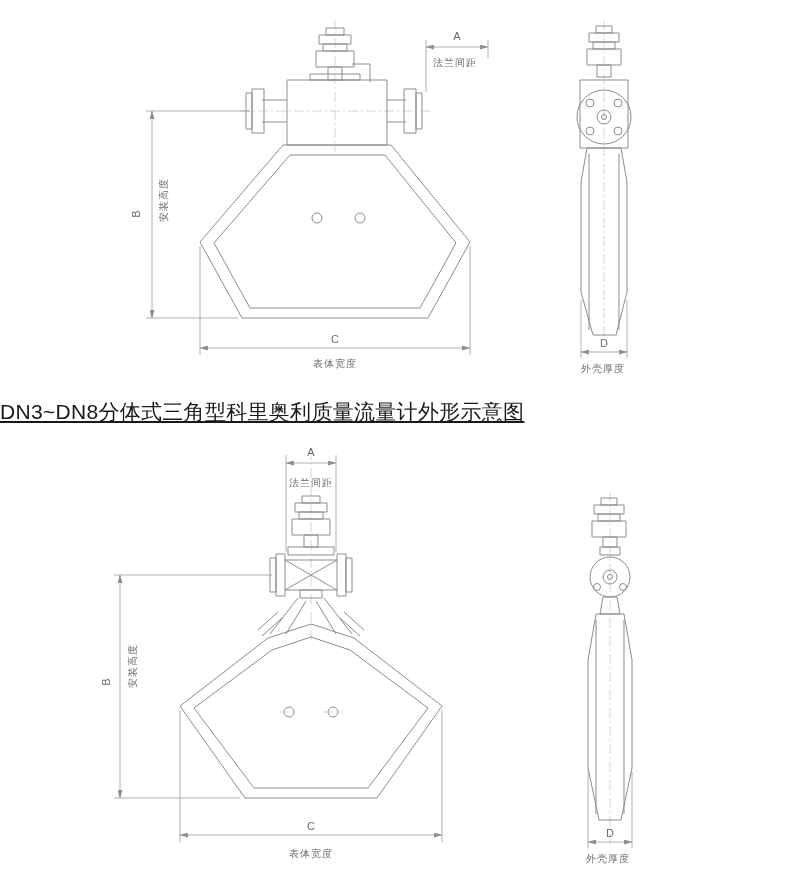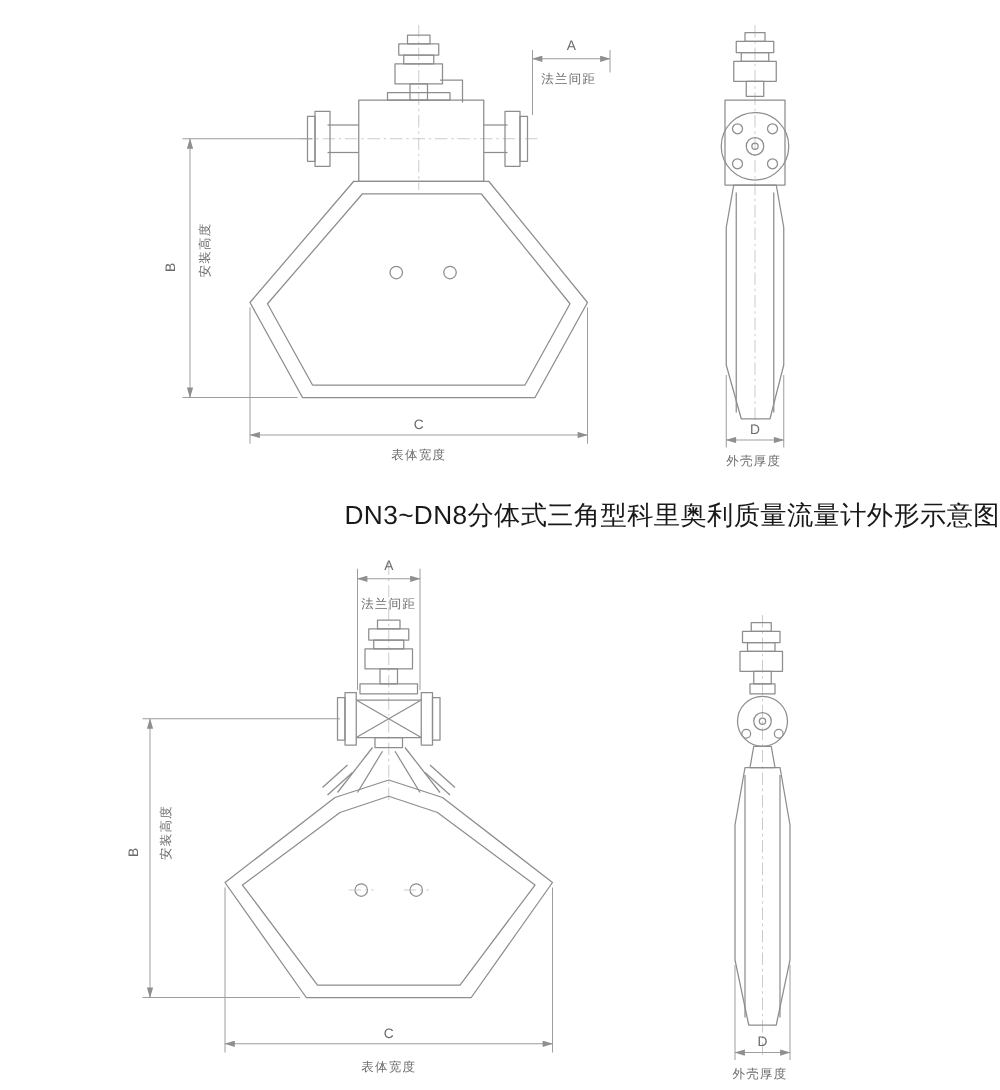--- a/index.html
+++ b/index.html
@@ -2,22 +2,22 @@
 <html><head>
 <meta charset="utf-8">
 <style>
   * { margin:0; padding:0; box-sizing:border-box; }
   html,body { background:#ffffff; }
   body { font-family:"Liberation Sans","DejaVu Sans",sans-serif; }
   .page { position:relative; width:800px; height:872px; background:#fff; overflow:hidden; }
   svg.drawing { position:absolute; top:0; left:0; display:block; }
   .figure-title {
     position:absolute; top:398px; left:0; width:100%;
-    text-align:right; font-size:21px; font-weight:500;
-    color:#191919; letter-spacing:0.3px;
+    text-align:left; font-size:21px; font-weight:500;
+    color:#191919; letter-spacing:0.3px;text-decoration:underline;
   }
   .ln  { fill:none; stroke:#8d8d8d; stroke-width:1; stroke-linejoin:round; }
   .dim { fill:none; stroke:#9d9d9d; stroke-width:0.8; }
   .cl  { fill:none; stroke:#c4c4c4; stroke-width:0.7; stroke-dasharray:10 3 2 3; }
   .dimtext { font-family:"Liberation Sans","DejaVu Sans",sans-serif; font-size:11px; fill:#6b6b6b; }
   .cn { font-size:10px; letter-spacing:1px; }
 </style>
 </head>
 <body>
 

